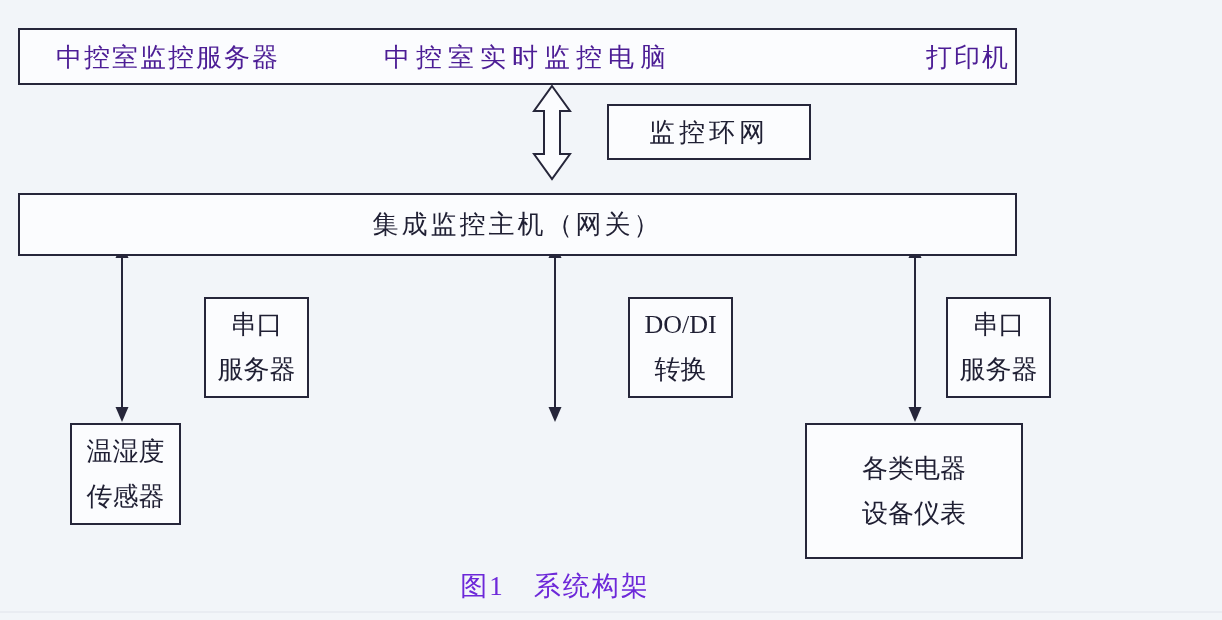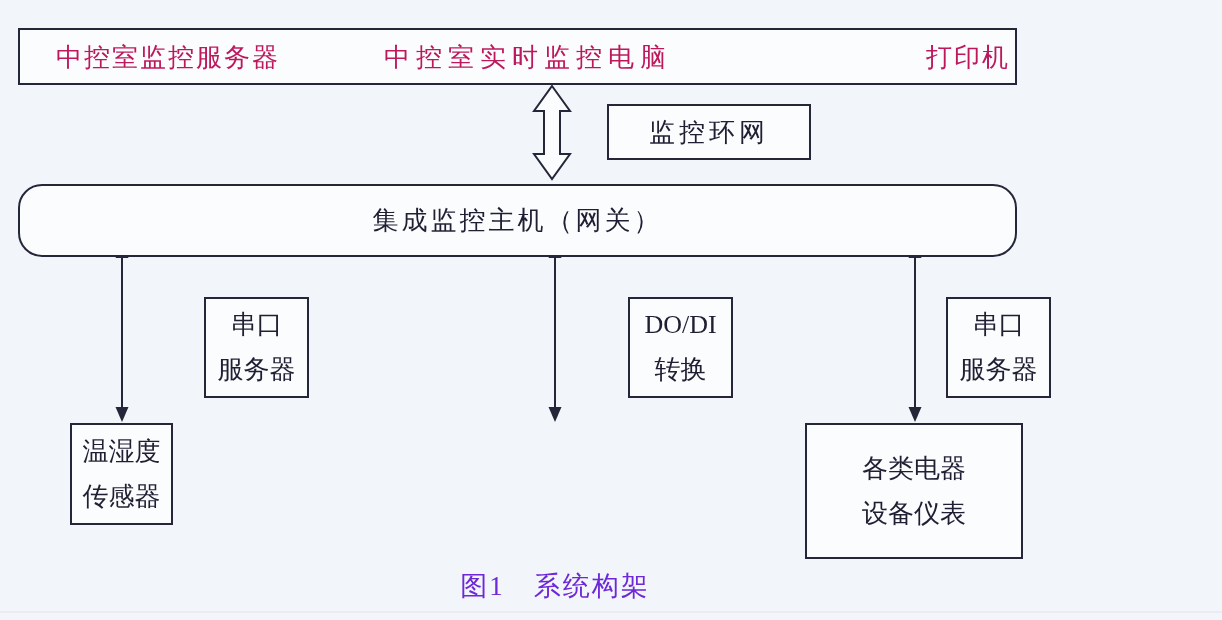--- a/index.html
+++ b/index.html
@@ -24,32 +24,32 @@
     background:#fbfcfe;
     color:#1f1f33;
     display:flex;align-items:center;justify-content:center;
     text-align:center;
     white-space:pre-line;
     font-size:26px;
   }
   .top-box{left:18px;top:28px;width:999px;height:57px;}
   .top-label{
     position:absolute;top:50%;transform:translate(-50%,-50%);
-    white-space:nowrap;color:#be185d;font-size:26px;letter-spacing:2px;
+    white-space:nowrap;color:#4c1d95;font-size:26px;letter-spacing:2px;
   }
   .top-label.l1{left:148px;}
   .top-label.l2{left:508px;letter-spacing:6px;}
   .top-label.l3{left:948px;}
   .ring-box{left:607px;top:104px;width:204px;height:56px;letter-spacing:4px;}
-  .gateway-box{left:18px;top:184px;width:999px;height:73px;letter-spacing:3px;border-radius:24px;}
+  .gateway-box{left:18px;top:193px;width:999px;height:63px;letter-spacing:3px;}
   .mid-box{width:105px;height:101px;top:297px;line-height:1.7;}
   .mid-left{left:204px;}
   .mid-center{left:588px;margin-left:40px;}
   .mid-right{left:946px;}
-  .bot-left{left:70px;top:423px;width:103px;height:102px;line-height:1.75;}
+  .bot-left{left:70px;top:423px;width:111px;height:102px;line-height:1.75;}
   .bot-center{left:383px;top:423px;width:340px;height:120px;line-height:1.45;letter-spacing:1px;}
   .bot-right{left:805px;top:423px;width:218px;height:136px;line-height:1.75;}
   .caption{
     position:absolute;left:555px;top:568px;transform:translateX(-50%);
     font-size:27px;color:#6d28d9;white-space:nowrap;letter-spacing:2px;
   }
   .bottom-line{
     position:absolute;left:0;top:611px;width:1222px;height:2px;
     background:#e9ecf2;
   }

